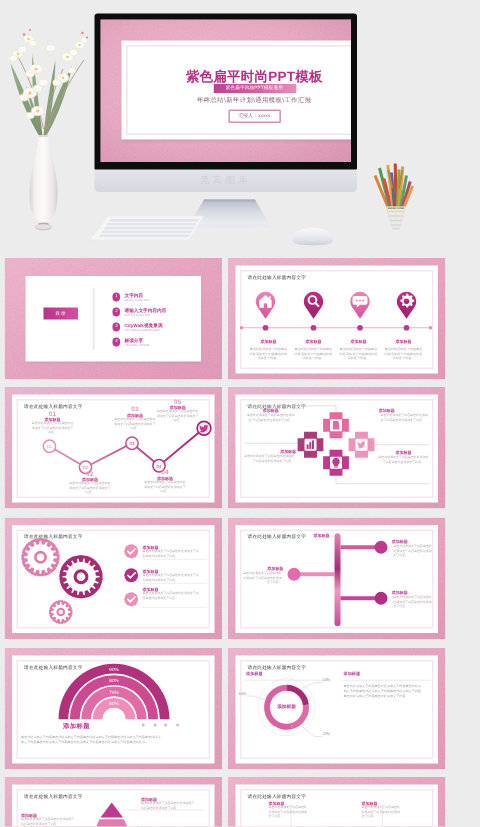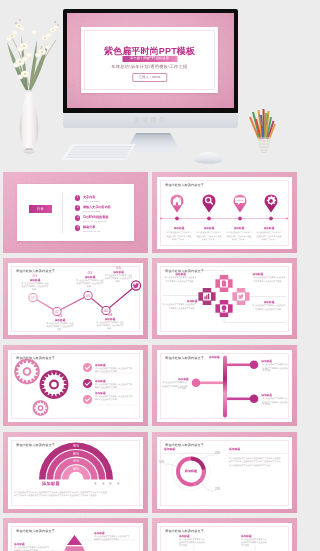--- a/index.html
+++ b/index.html
@@ -14,22 +14,22 @@
   .mon-bezel{position:absolute;left:63px;top:9px;width:175px;height:105px;background:#0d0d0d;border-radius:2px;}
   .mon-screen{position:absolute;left:4px;top:4px;width:167px;height:95px;overflow:hidden;
      background:#e8a5bf;}
   .mon-screen .noise{position:absolute;inset:0;}
   .mon-chin{position:absolute;left:63px;top:113px;width:175px;height:15px;
      background:linear-gradient(#e3e5ea,#d4d7de);border-radius:0 0 3px 3px;}
   .mon-stand{position:absolute;left:112px;top:127px;}
   .deco-vase,.deco-pencils{position:absolute;}
 
   
-  .tcard{position:absolute;left:14px;top:14px;width:137px;height:66px;background:#fff;
-     box-shadow:0 1px 2px rgba(120,60,90,.18);}
+  .tcard{position:absolute;left:14px;top:14px;width:148px;height:66px;background:#fff;
+     box-shadow:0 1px 2px rgba(120,60,90,.18);padding-left:29px;}
   .tcard-in{position:absolute;left:3px;top:3px;right:3px;bottom:3px;border:0.5px solid #f2e2ea;}
   .t-main{position:absolute;left:0;top:17.5px;width:100%;text-align:center;font-size:9px;
      font-weight:bold;color:#ba2f87;letter-spacing:.15px;}
   .t-band{position:absolute;left:50%;top:29px;transform:translateX(-50%);width:55px;height:5.5px;
      background:linear-gradient(90deg,#bd3f92,#d964a6 60%,#ea8dbd);}
   .t-band span{display:block;font-size:3.1px;color:#fff;text-align:center;line-height:5.5px;letter-spacing:.1px;}
   .t-sub{position:absolute;left:0;top:36.5px;width:100%;text-align:center;font-size:4.2px;color:#8c5c73;letter-spacing:.3px;}
   .t-btn{position:absolute;left:50%;top:46px;transform:translateX(-50%);
      border:0.5px solid #cf92b4;border-radius:1px;padding:1.4px 6px;font-size:3.3px;color:#9c6b86;}
 

